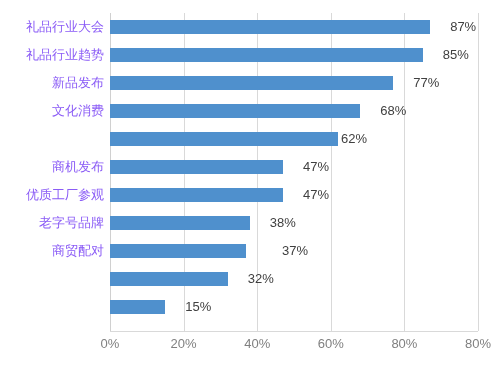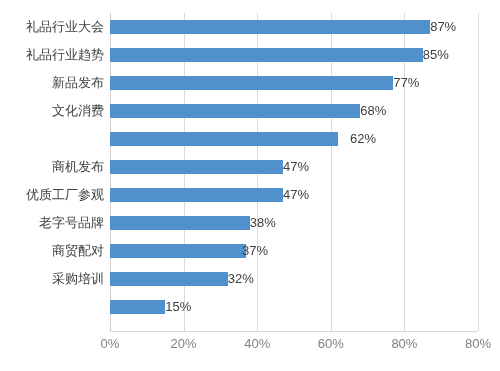--- a/index.html
+++ b/index.html
@@ -58,21 +58,21 @@
     height: 318px;
   }
   .cat-label {
     position: absolute;
     right: 0;
     height: 28px;
     line-height: 28px;
     text-align: right;
     white-space: nowrap;
     font-size: 13px;
-    color: #404040;
+    color: #8b5cf6;
     font-family: "DejaVu Serif", "Liberation Serif", serif;
   }
 
   .bar-row {
     position: absolute;
     left: 0;
     right: 0;
     height: 28px;
   }
   .bar {
@@ -83,21 +83,21 @@
     background: #4f90cd;
   }
   .bar-value {
     position: absolute;
     top: 7px;
     height: 14px;
     line-height: 14px;
     white-space: nowrap;
     font-size: 13px;
     color: #404040;
-    padding-left: 0;
+    padding-left: 20px;
   }
 
   #tick-labels {
     position: absolute;
     left: 110px;
     top: 336px;
     width: 368px;
     height: 24px;
   }
   .tick-label {
@@ -116,21 +116,20 @@
 
   <div id="category-labels">
       <div class="cat-label" style="top: 0px;">礼品行业大会</div>
       <div class="cat-label" style="top: 28px;">礼品行业趋势</div>
       <div class="cat-label" style="top: 56px;">新品发布</div>
       <div class="cat-label" style="top: 84px;">文化消费</div>
       <div class="cat-label" style="top: 140px;">商机发布</div>
       <div class="cat-label" style="top: 168px;">优质工厂参观</div>
       <div class="cat-label" style="top: 196px;">老字号品牌</div>
       <div class="cat-label" style="top: 224px;">商贸配对</div>
-      <div class="cat-label" style="top: 252px;">采购培训</div>
     </div>
 
   <div id="plot-area">
     <div id="gridlines">
         <div class="gridline axis-zero" style="left: 0px;"></div>
         <div class="gridline" style="left: 73.6px;"></div>
         <div class="gridline" style="left: 147.2px;"></div>
         <div class="gridline" style="left: 220.8px;"></div>
         <div class="gridline" style="left: 294.4px;"></div>
         <div class="gridline" style="left: 368px;"></div>
@@ -147,37 +146,37 @@
         <div class="bar-row" style="top: 56px;">
           <div class="bar" style="width: 283.36px; background: rgb(79, 144, 205);"></div>
           <div class="bar-value" style="left: 283.36px;">77%</div>
         </div>
         <div class="bar-row" style="top: 84px;">
           <div class="bar" style="width: 250.24px; background: rgb(79, 144, 205);"></div>
           <div class="bar-value" style="left: 250.24px;">68%</div>
         </div>
         <div class="bar-row" style="top: 112px;">
           <div class="bar" style="width: 228.16px; background: rgb(79, 144, 205);"></div>
-          <div class="bar-value" style="left: 240px;">62%</div>
+          <div class="bar-value" style="left: 211px;">62%</div>
         </div>
         <div class="bar-row" style="top: 140px;">
           <div class="bar" style="width: 172.96px; background: rgb(79, 144, 205);"></div>
           <div class="bar-value" style="left: 172.96px;">47%</div>
         </div>
         <div class="bar-row" style="top: 168px;">
           <div class="bar" style="width: 172.96px; background: rgb(79, 144, 205);"></div>
           <div class="bar-value" style="left: 172.96px;">47%</div>
         </div>
         <div class="bar-row" style="top: 196px;">
           <div class="bar" style="width: 139.84px; background: rgb(79, 144, 205);"></div>
           <div class="bar-value" style="left: 139.84px;">38%</div>
         </div>
         <div class="bar-row" style="top: 224px;">
           <div class="bar" style="width: 136.16px; background: rgb(79, 144, 205);"></div>
-          <div class="bar-value" style="left: 132px;">37%</div>
+          <div class="bar-value" style="left: 152px;">37%</div>
         </div>
         <div class="bar-row" style="top: 252px;">
           <div class="bar" style="width: 117.76px; background: rgb(79, 144, 205);"></div>
           <div class="bar-value" style="left: 117.76px;">32%</div>
         </div>
         <div class="bar-row" style="top: 280px;">
           <div class="bar" style="width: 55.2px; background: rgb(79, 144, 205);"></div>
           <div class="bar-value" style="left: 55.2px; text-align: right;">15%</div>
         </div>
       </div>

